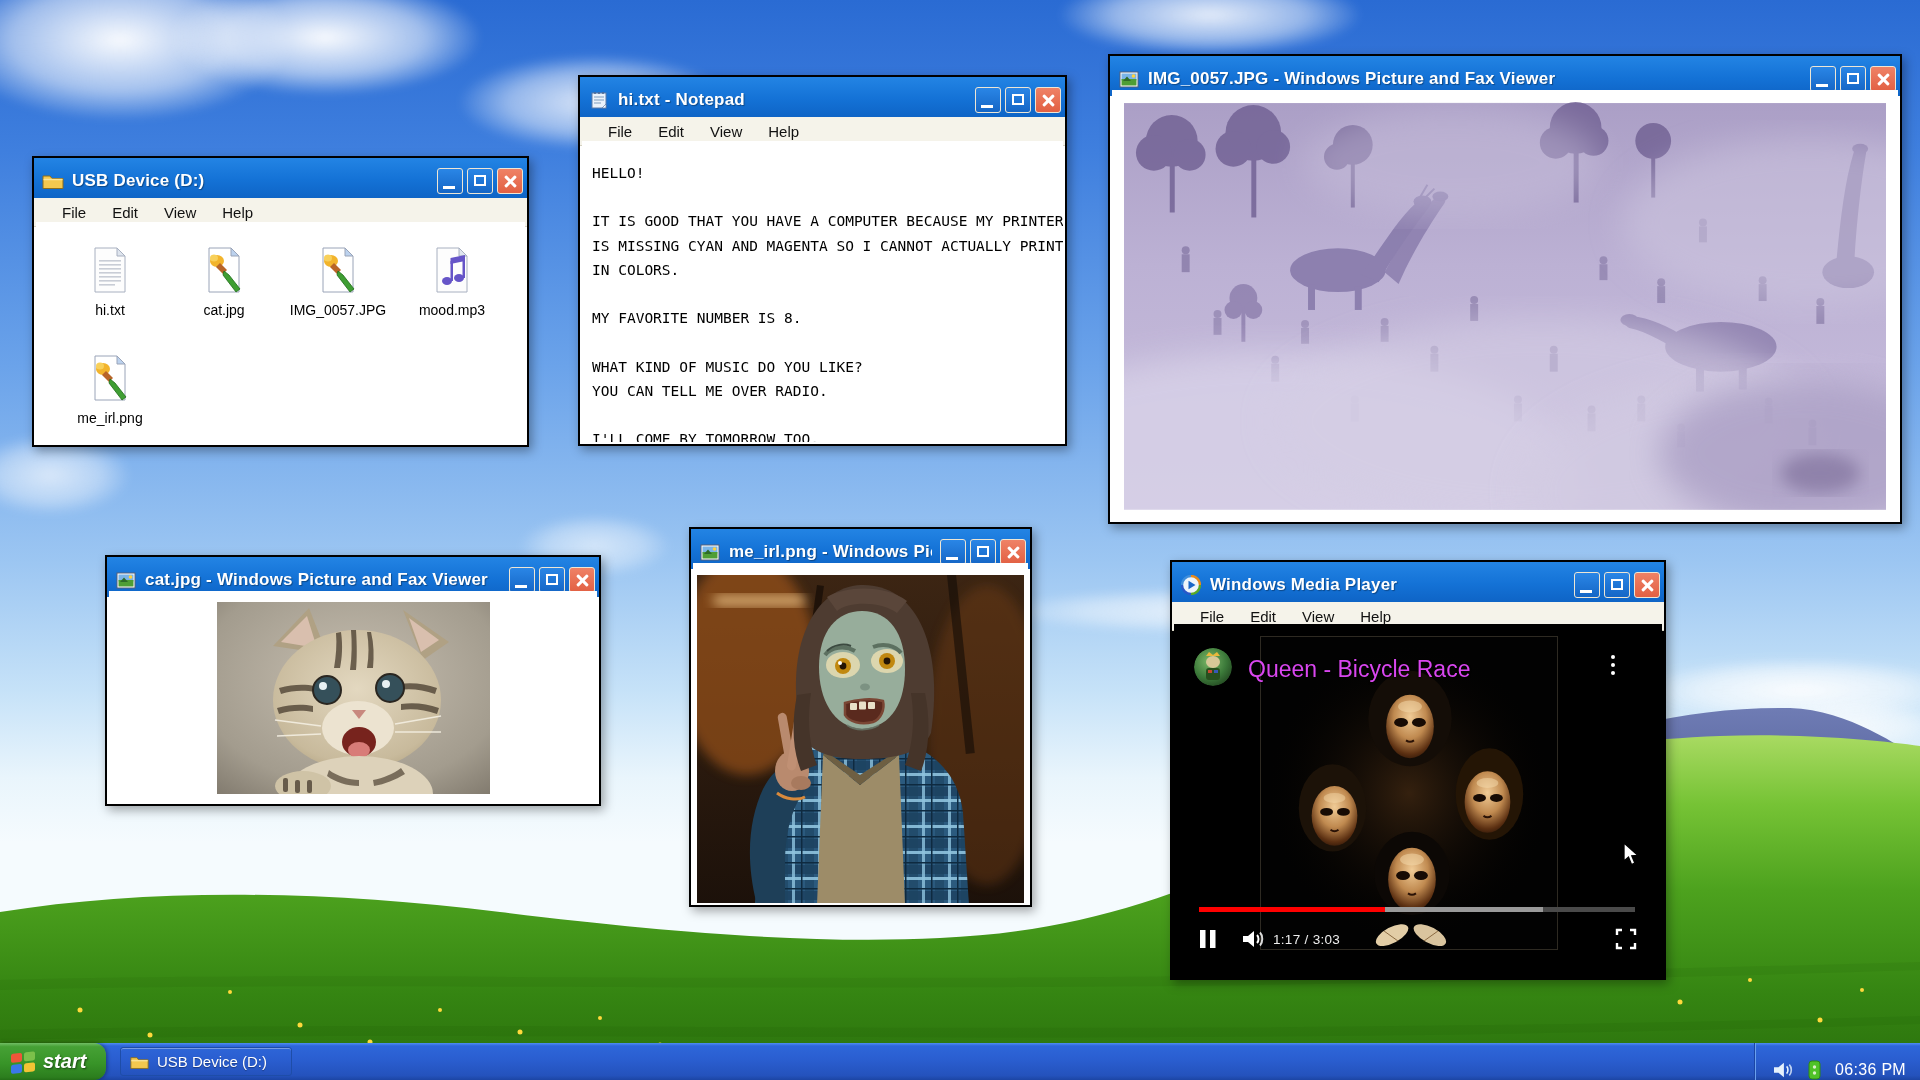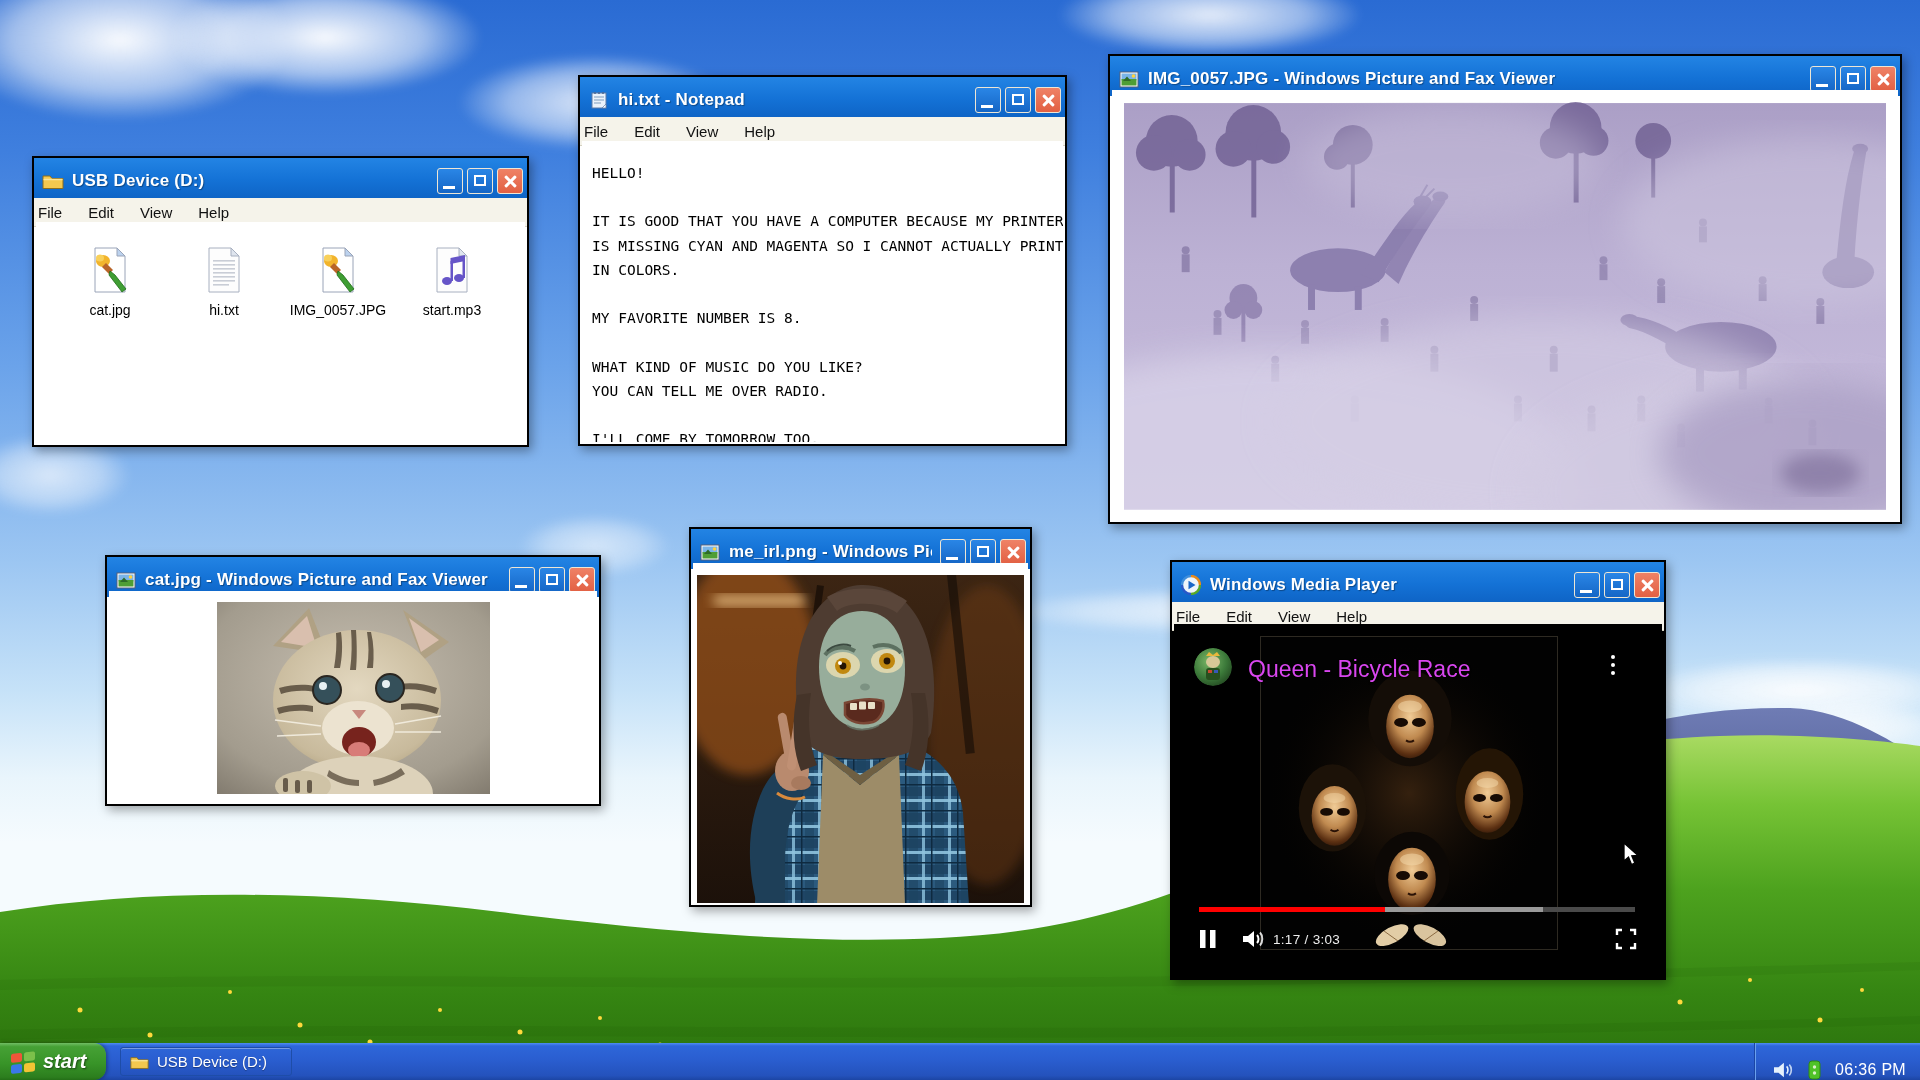--- a/index.html
+++ b/index.html
@@ -24,21 +24,21 @@
   .winbtns{display:flex;gap:4px;flex:0 0 auto}
   .wbtn{width:26px;height:26px;border-radius:3px;border:1px solid #eee6d4;box-sizing:border-box;
        background:linear-gradient(#2a86e6,#1566c6);position:relative;cursor:pointer}
   .wbtn.close{background:linear-gradient(#ef8266,#e26043)}
   .wbtn.min::after{content:"";position:absolute;left:5px;bottom:4px;width:12px;height:3px;background:#fff}
   .wbtn.max::after{content:"";position:absolute;left:6px;top:6px;width:12px;height:11px;border:2px solid #fff;box-sizing:border-box}
   .wbtn.close::before,.wbtn.close::after{content:"";position:absolute;left:11px;top:5px;width:3px;height:15px;background:#fff;border-radius:1px}
   .wbtn.close::before{transform:rotate(45deg)}
   .wbtn.close::after{transform:rotate(-45deg)}
   .menubar{height:28px;background:#f5f3ea;border-bottom:1px solid #d6d2c2;display:flex;align-items:center;
-       padding-left:4px;font-size:15px;color:#111;gap:26px}
+       padding-left:28px;font-size:15px;color:#111;gap:26px}
   .menubar span{cursor:default}
 
   
   #win-explorer{left:32px;top:156px;width:497px;height:291px}
   #explorer-files{position:absolute;left:2px;right:2px;top:64px;bottom:2px;background:#fff;
        display:flex;flex-wrap:wrap;align-content:flex-start;padding:22px 0 0 17px;box-sizing:border-box}
   .file-item{width:114px;height:108px;display:flex;flex-direction:column;align-items:center;cursor:pointer}
   .file-item .flabel{margin-top:7px;font-size:14px;color:#000;text-align:center;line-height:15px}
 
   
@@ -164,45 +164,45 @@
   <div class="menubar">
     <span>File</span>
     <span>Edit</span>
     <span>View</span>
     <span>Help</span>
   </div>
   <div id="explorer-files">
 
     <div class="file-item">
       <svg width="52" height="52" viewBox="0 0 52 52">
-        <path d="M11,4 L33,4 L41,12 L41,48 L11,48 Z" fill="#fff" stroke="#9aa4b8"></path>
-        <path d="M33,4 L41,12 L33,12 Z" fill="#bcd2ee" stroke="#9aa4b8"></path>
-        <ellipse cx="19" cy="17" rx="7" ry="6" fill="#f2b42c"></ellipse>
-          <ellipse cx="16" cy="14" rx="4" ry="3.5" fill="#f8d05a"></ellipse>
-        <path d="M22,19 L29,26 L25,30 L18,23 Z" fill="#b86428"></path>
-        <path d="M26,27 L31,31 L42,45 L38,48 L25,31 Z" fill="#3f9e33" stroke="#1e6c18" stroke-width=".8"></path>
-      </svg>
-      <span class="flabel">cat.jpg</span>
-    </div>
-
-    <div class="file-item">
-      <svg width="52" height="52" viewBox="0 0 52 52">
         <path d="M11,4 L33,4 L41,12 L41,48 L11,48 Z" fill="#fdfdfd" stroke="#a8b0c0"></path>
         <path d="M33,4 L41,12 L33,12 Z" fill="#dfe5ee" stroke="#a8b0c0"></path>
         <g fill="#c9cdd6">
             <rect x="15" y="16" width="22" height="1.6"></rect>
             <rect x="15" y="20" width="22" height="1.6"></rect>
             <rect x="15" y="24" width="22" height="1.6"></rect>
             <rect x="15" y="28" width="22" height="1.6"></rect>
             <rect x="15" y="32" width="22" height="1.6"></rect>
             <rect x="15" y="36" width="22" height="1.6"></rect>
             <rect x="15" y="40" width="16" height="1.6"></rect>
           </g>
       </svg>
       <span class="flabel">hi.txt</span>
+    </div>
+
+    <div class="file-item">
+      <svg width="52" height="52" viewBox="0 0 52 52">
+        <path d="M11,4 L33,4 L41,12 L41,48 L11,48 Z" fill="#fff" stroke="#9aa4b8"></path>
+        <path d="M33,4 L41,12 L33,12 Z" fill="#bcd2ee" stroke="#9aa4b8"></path>
+        <ellipse cx="19" cy="17" rx="7" ry="6" fill="#f2b42c"></ellipse>
+          <ellipse cx="16" cy="14" rx="4" ry="3.5" fill="#f8d05a"></ellipse>
+        <path d="M22,19 L29,26 L25,30 L18,23 Z" fill="#b86428"></path>
+        <path d="M26,27 L31,31 L42,45 L38,48 L25,31 Z" fill="#3f9e33" stroke="#1e6c18" stroke-width=".8"></path>
+      </svg>
+      <span class="flabel">cat.jpg</span>
     </div>
 
     <div class="file-item">
       <svg width="52" height="52" viewBox="0 0 52 52">
         <path d="M11,4 L33,4 L41,12 L41,48 L11,48 Z" fill="#fff" stroke="#9aa4b8"></path>
         <path d="M33,4 L41,12 L33,12 Z" fill="#bcd2ee" stroke="#9aa4b8"></path>
         <ellipse cx="19" cy="17" rx="7" ry="6" fill="#f2b42c"></ellipse>
           <ellipse cx="16" cy="14" rx="4" ry="3.5" fill="#f8d05a"></ellipse>
         <path d="M22,19 L29,26 L25,30 L18,23 Z" fill="#b86428"></path>
         <path d="M26,27 L31,31 L42,45 L38,48 L25,31 Z" fill="#3f9e33" stroke="#1e6c18" stroke-width=".8"></path>
@@ -215,23 +215,34 @@
         <path d="M11,4 L33,4 L41,12 L41,48 L11,48 Z" fill="#fdfdfd" stroke="#a8b0c0"></path>
         <path d="M33,4 L41,12 L33,12 Z" fill="#dfe5ee" stroke="#a8b0c0"></path>
         <g fill="#6655c8">
             <ellipse cx="21" cy="37" rx="5" ry="4"></ellipse>
             <ellipse cx="33" cy="34" rx="5" ry="4"></ellipse>
         <rect x="24.5" y="17" width="2.5" height="20"></rect>
             <rect x="36.5" y="14" width="2.5" height="20"></rect>
         <path d="M24.5,14 L39,11 L39,17 L24.5,20 Z"></path>
           </g>
       </svg>
-      <span class="flabel">start.mp3</span>
+      <span class="flabel">mood.mp3</span>
     </div>
 
+    <div class="file-item">
+      <svg width="52" height="52" viewBox="0 0 52 52">
+        <path d="M11,4 L33,4 L41,12 L41,48 L11,48 Z" fill="#fff" stroke="#9aa4b8"></path>
+        <path d="M33,4 L41,12 L33,12 Z" fill="#bcd2ee" stroke="#9aa4b8"></path>
+        <ellipse cx="19" cy="17" rx="7" ry="6" fill="#f2b42c"></ellipse>
+          <ellipse cx="16" cy="14" rx="4" ry="3.5" fill="#f8d05a"></ellipse>
+        <path d="M22,19 L29,26 L25,30 L18,23 Z" fill="#b86428"></path>
+        <path d="M26,27 L31,31 L42,45 L38,48 L25,31 Z" fill="#3f9e33" stroke="#1e6c18" stroke-width=".8"></path>
+      </svg>
+      <span class="flabel">me_irl.png</span>
+    </div>
   </div>
 </div>
 
 <div class="win" id="win-notepad">
   <div class="titlebar">
     <span class="ticon">
       <svg width="18" height="20" viewBox="0 0 18 20">
           <rect x="2" y="3" width="14" height="15" fill="#eaf2fb" stroke="#5a7aa8"></rect>
           <g stroke="#7e9dbd" stroke-width="1">
             <line x1="4" y1="7" x2="14" y2="7"></line>

